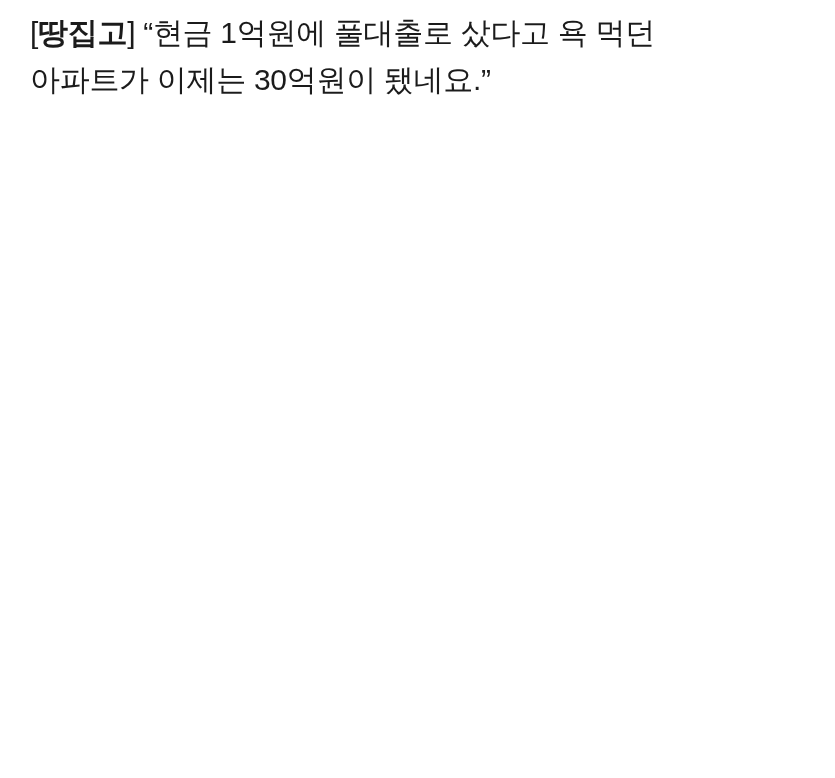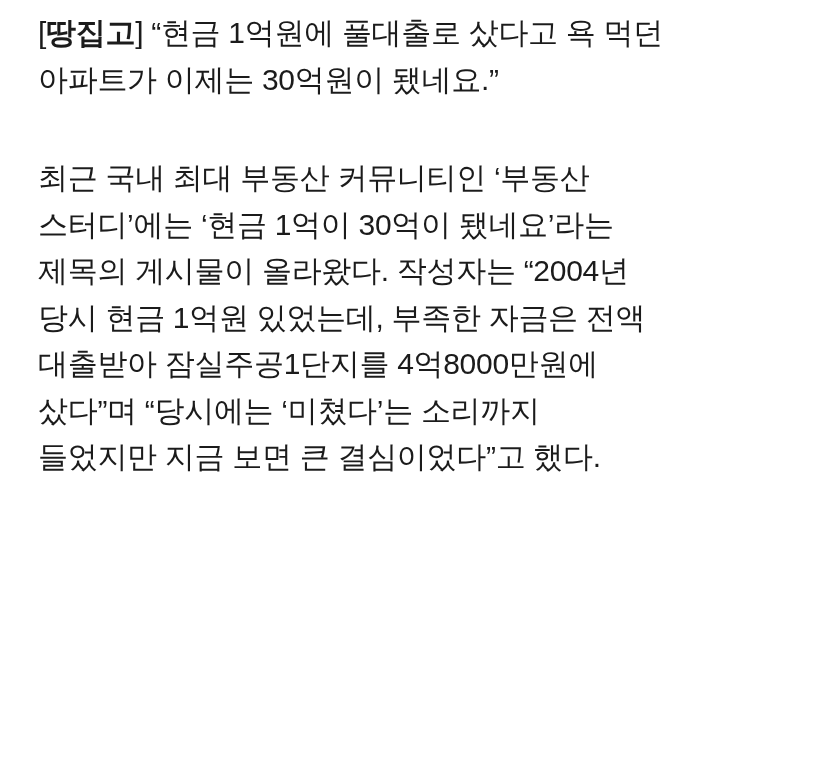--- a/index.html
+++ b/index.html
@@ -11,21 +11,20 @@
     width: 835px;
     height: 778px;
     overflow: hidden;
     font-family: "Liberation Sans", sans-serif;
     color: #1a1a1a;
   }
   .article {
     box-sizing: border-box;
     width: 685px;
     padding: 10px 28px 0 30px;
-    margin-left: 8px;
   }
   .para {
     font-size: 30px;
     line-height: 1.55;
     letter-spacing: -0.3px;
     color: #1b1b1b;
     margin: 0;
     word-break: keep-all;
   }
   .para + .para {
@@ -39,15 +38,14 @@
   }
 </style>
 </head>
 <body>
 
 <div class="article">
 
   <p class="para para-lead"><span>[</span><span class="lead-tag">땅집고</span><span>] </span><span>“현금 1억원에 풀대출로 샀다고 욕 먹던 아파트가 이제는 30억원이 됐네요.”</span></p>
 
 
-  <p class="para">최근 국내 최대 부동산 커뮤니티인 ‘부동산 스터디’에는 ‘현금 1억이 30억이 됐네요’라는 제목의 게시물이 올라왔다. 작성자는 “2004년 당시 현금 1억원 있었는데, 부족한 자금은 전액 대출받아 잠실주공1단지를 4억8000만원에 샀다”며 “당시에는 ‘미쳤다’는 소리까지 들었지만 지금 보면 큰 결심이었다”고 했다.</p>
 
 </div>
 
 </body></html>

